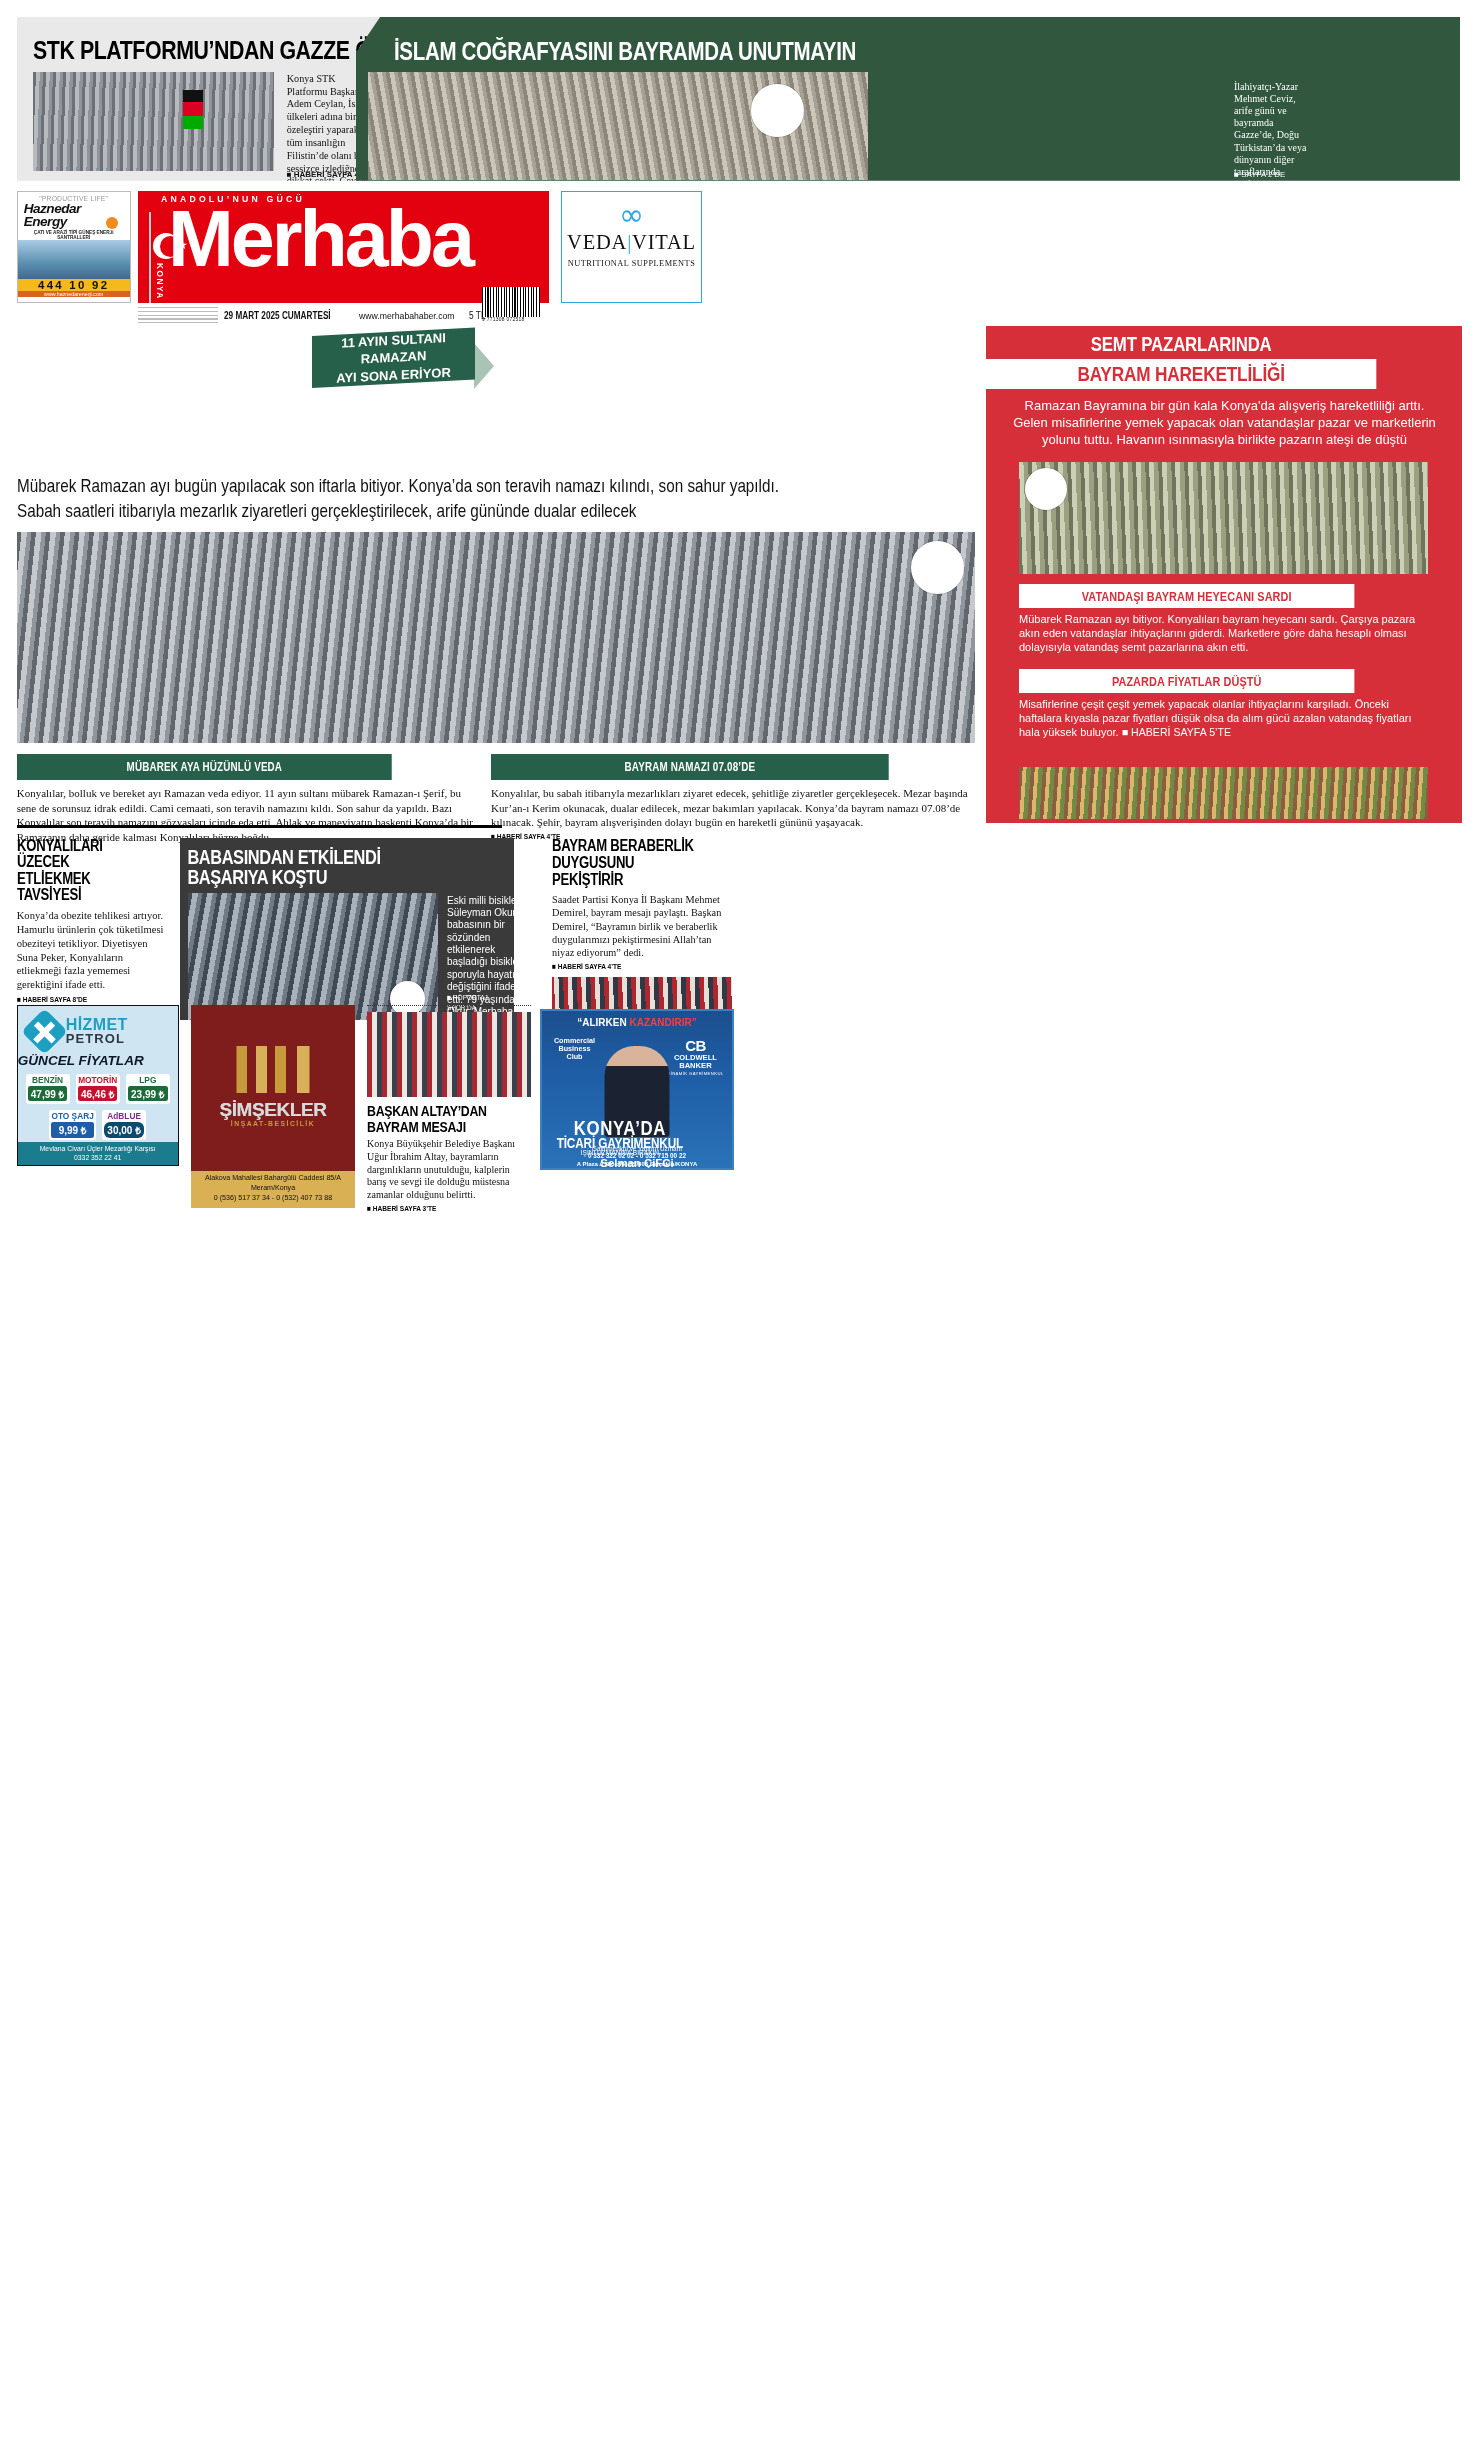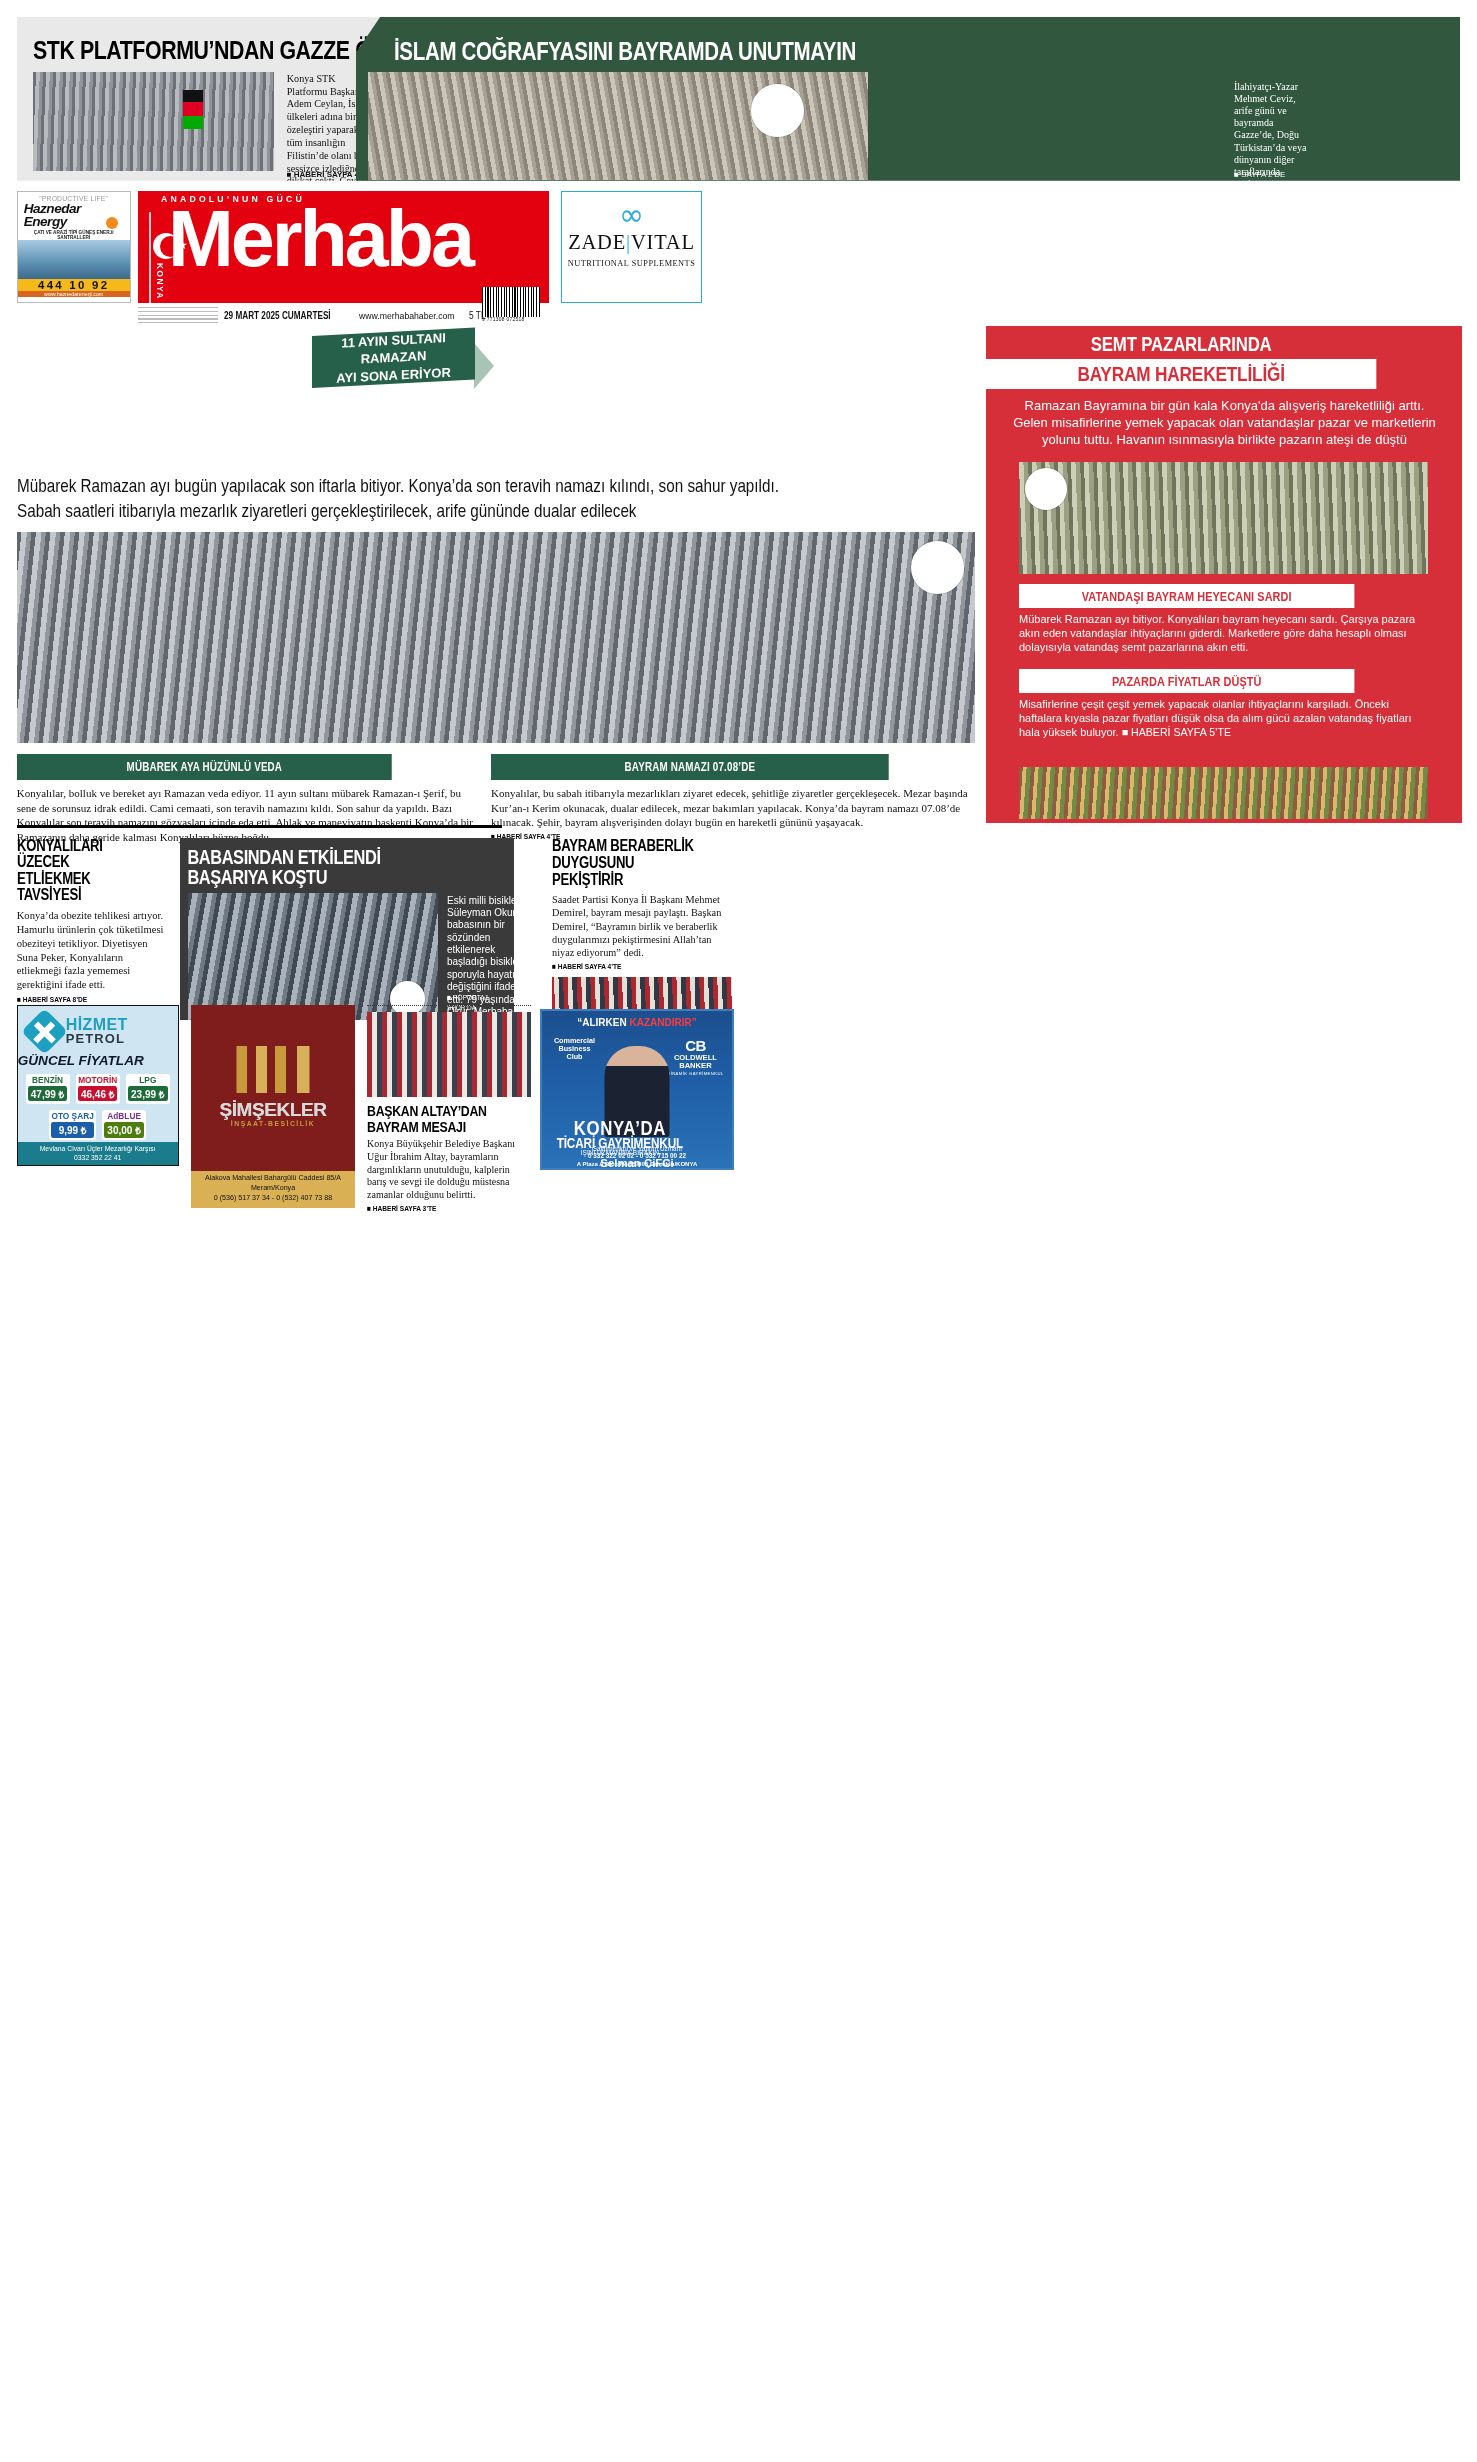--- a/index.html
+++ b/index.html
@@ -327,21 +327,21 @@
     <div class="date cond">29 MART 2025 CUMARTESİ</div>
     <div class="url">www.merhabahaber.com</div>
     <div class="price cond">5 TL</div>
   </div>
   <div class="barcode"></div>
   <div class="barcode-num">9 771308 072518</div>
 
   <div class="ad-zade">
     <div class="inf">∞</div>
     <div class="zv">
-      <span>ZADE</span><span class="bar">|</span><span>VITAL</span>
+      <span>VEDA</span><span class="bar">|</span><span>VITAL</span>
     </div>
     <div class="ns">NUTRITIONAL SUPPLEMENTS</div>
   </div>
 
   <div class="kick-tri"></div>
   <div class="kick-green cond">
     <div>11 AYIN SULTANI RAMAZAN</div>
     <div>AYI SONA ERİYOR</div>
   </div>
   <div class="lead cond">Mübarek Ramazan ayı bugün yapılacak son iftarla bitiyor. Konya’da son teravih namazı kılındı, son sahur yapıldı. Sabah saatleri itibarıyla mezarlık ziyaretleri gerçekleştirilecek, arife gününde dualar edilecek</div>
@@ -462,21 +462,21 @@
           <div class="pval" style="background: rgb(30, 107, 58);">23,99 ₺</div>
         </div>
       </div>
     <div class="prow" id="prow2">
         <div class="pcell">
           <div class="plab" style="color: rgb(27, 95, 168);">OTO ŞARJ</div>
           <div class="pval" style="background: rgb(27, 95, 168);">9,99 ₺</div>
         </div>
         <div class="pcell">
           <div class="plab" style="color: rgb(123, 45, 142);">AdBLUE</div>
-          <div class="pval" style="background: #4d7c0f;">30,00 ₺</div>
+          <div class="pval" style="background: #0c4a6e; border-radius: 6px;">30,00 ₺</div>
         </div>
       </div>
     <div class="addr">
       <span>Mevlana Civarı Üçler Mezarlığı Karşısı</span><br><span>0332 352 22 41</span>
     </div>
   </div>
 
   <div class="ad-simsekler">
     <div class="tower"></div>
     <div class="nm">ŞİMŞEKLER</div>

